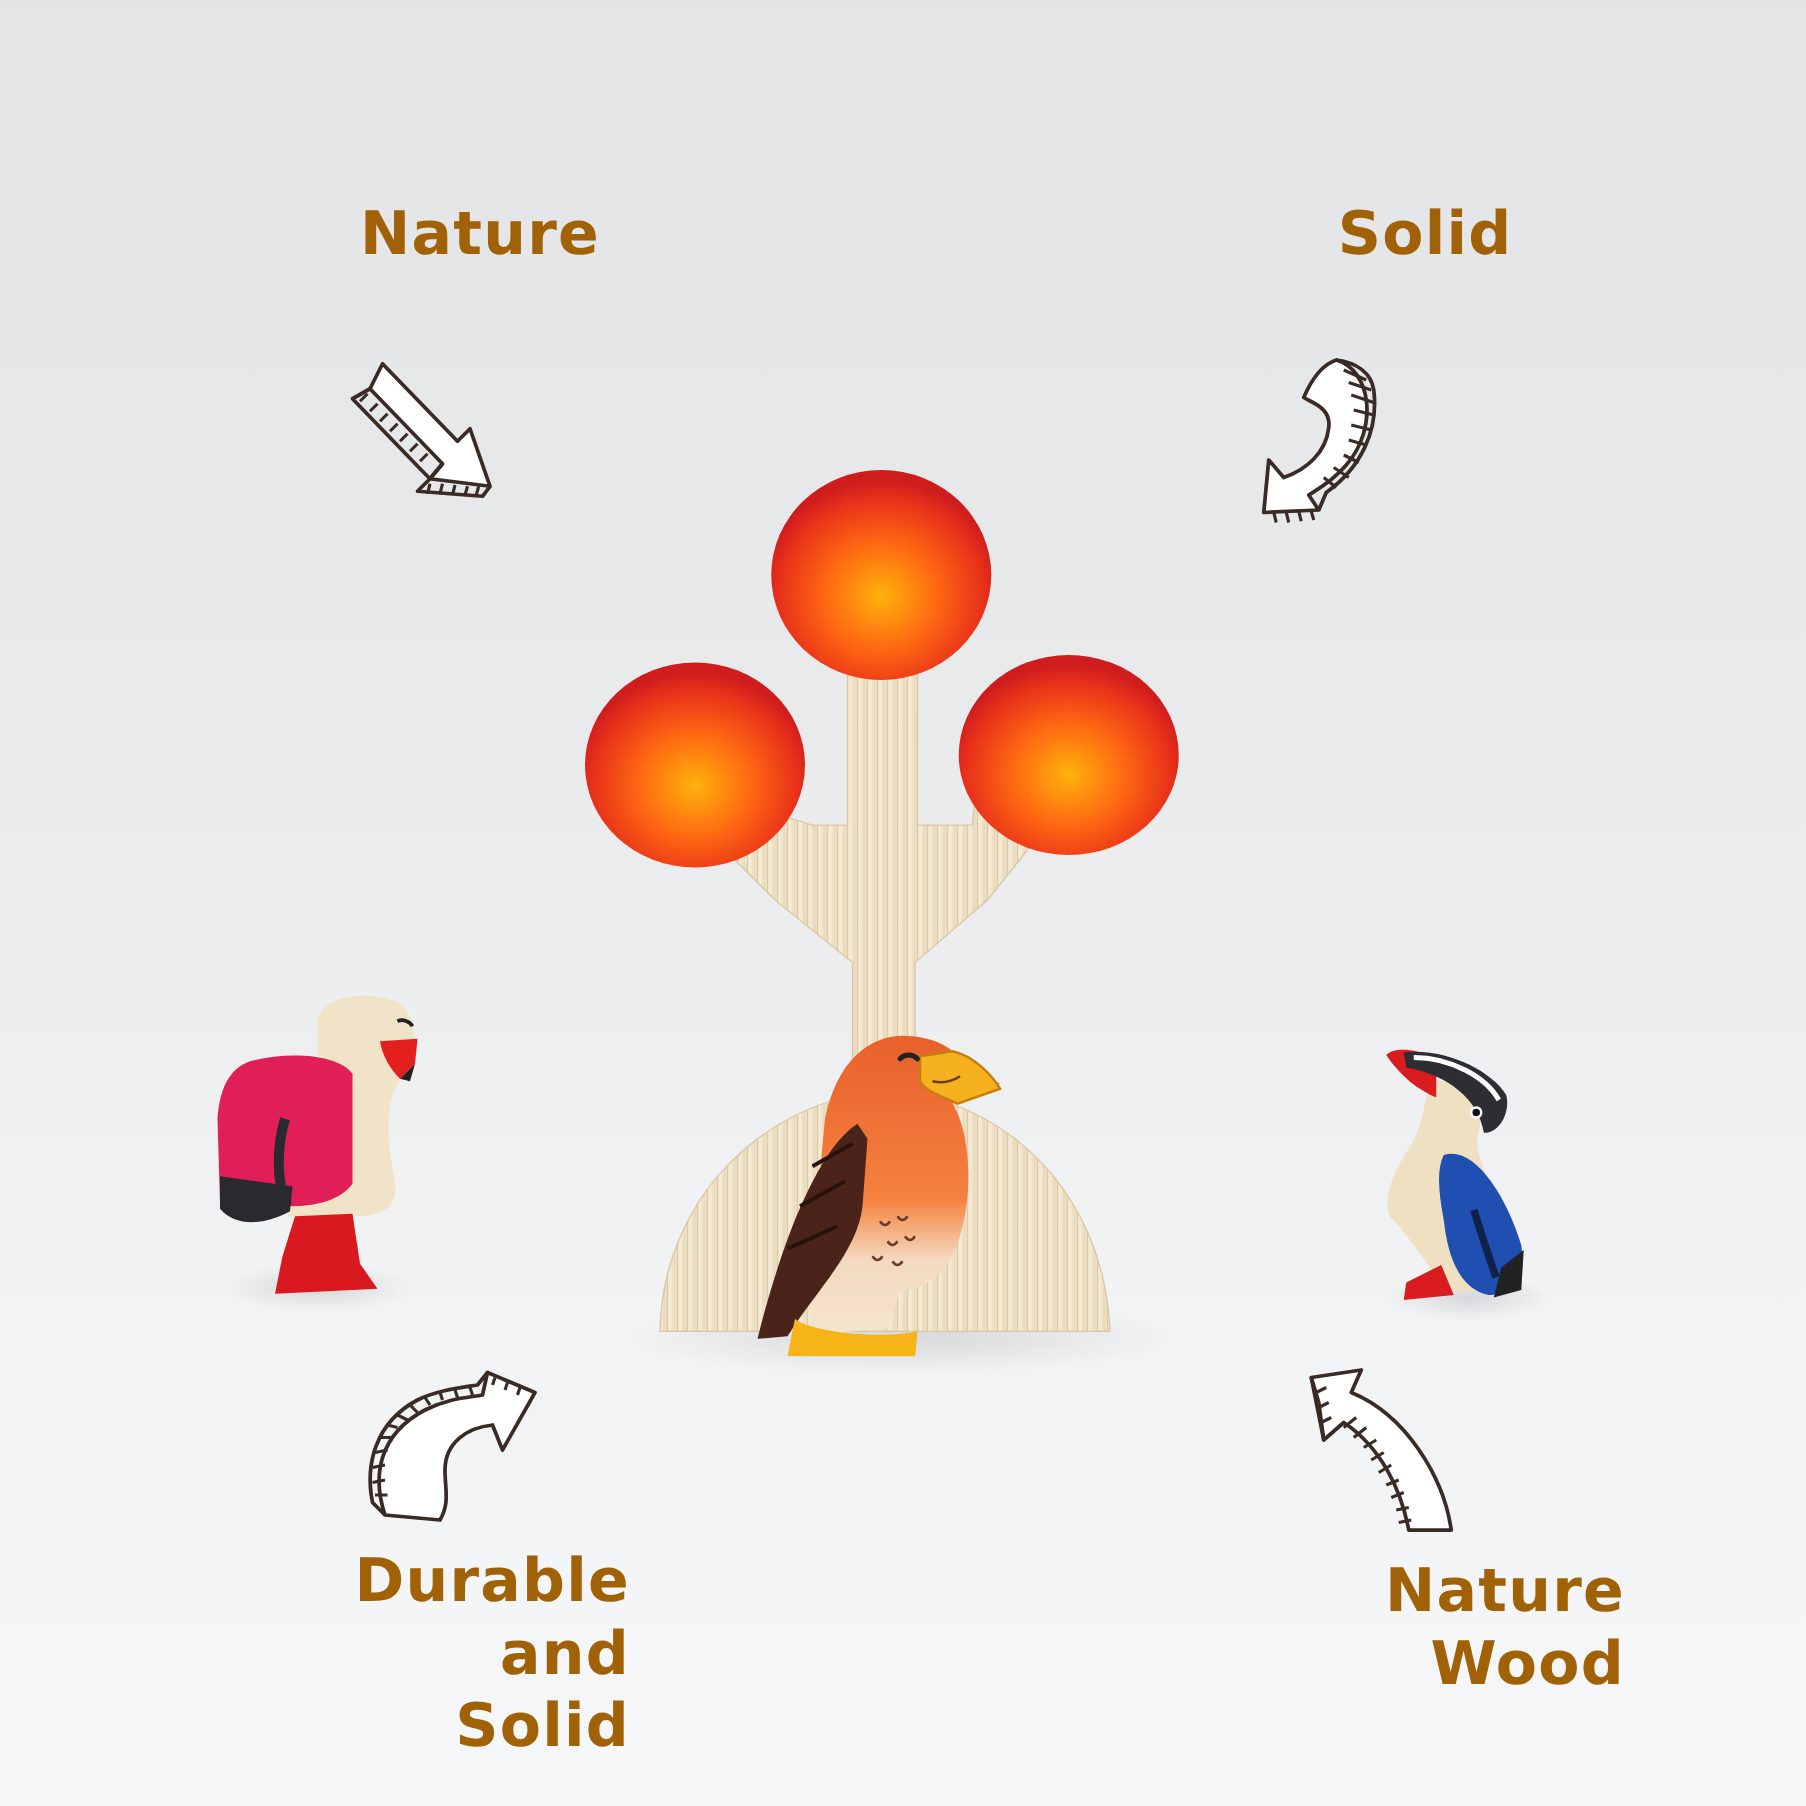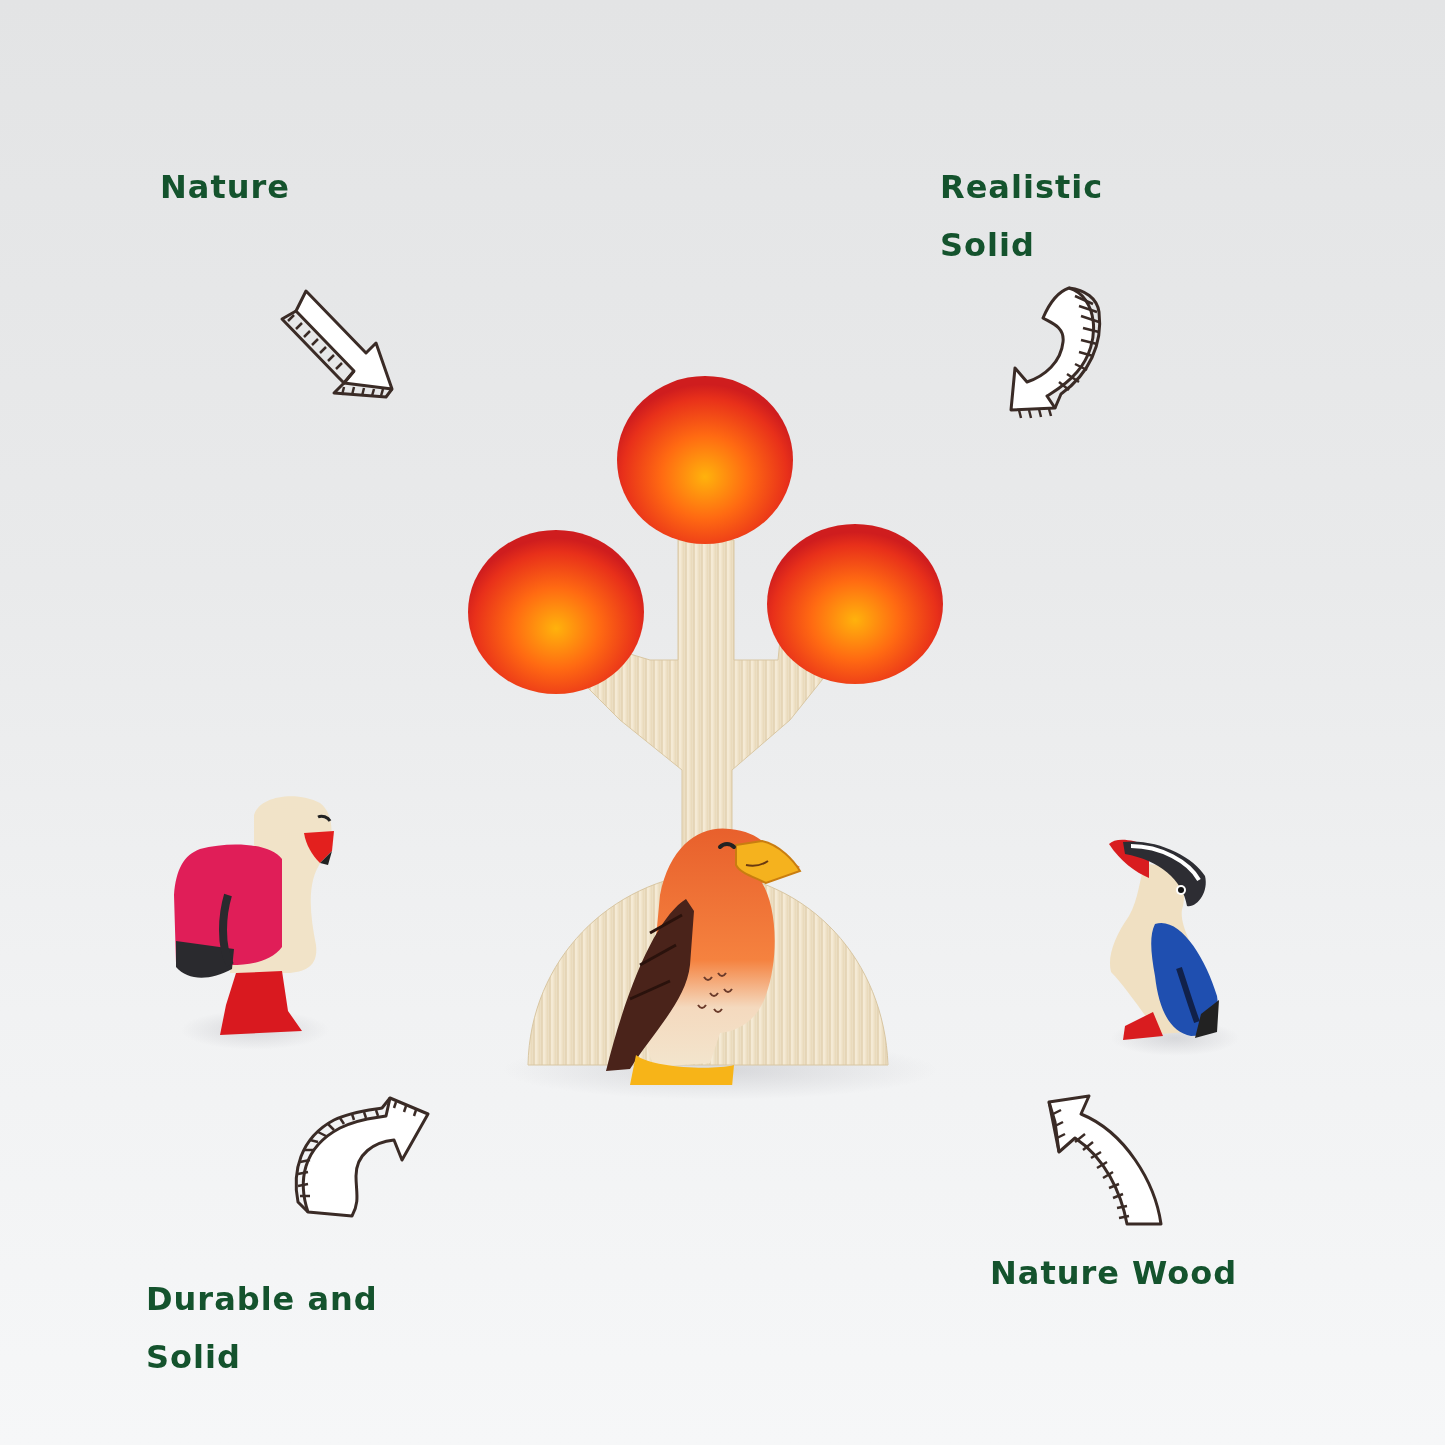--- a/index.html
+++ b/index.html
@@ -2,22 +2,22 @@
 <html><head>
 <meta charset="utf-8">
 <style>
   html, body { margin:0; padding:0; }
   body {
     width:1445px; height:1445px; overflow:hidden; position:relative;
     background: linear-gradient(180deg, #e3e4e5 0%, #e9eaeb 40%, #f1f2f3 70%, #f6f7f8 100%);
     font-family: "DejaVu Sans", sans-serif;
   }
   .label {
-    position:absolute; color:#14532d; font-weight:bold; text-align:left;
-    font-size:32px; line-height:58px; letter-spacing:1px;
+    position:absolute; color:#a16207; font-weight:bold; text-align:right;
+    font-size:48px; line-height:58px; letter-spacing:1px;
   }
   .arrow { position:absolute; }
   .figure { position:absolute; }
   .shadow {
     position:absolute; border-radius:50%;
     background: radial-gradient(ellipse at center, rgba(120,120,130,0.22) 0%, rgba(120,120,130,0) 70%);
   }
 </style>
 </head>
 <body>
@@ -41,21 +41,20 @@
     <line x1="58" y1="84" x2="64" y2="78"></line>
     <line x1="66" y1="102" x2="64" y2="110"></line>
       <line x1="76" y1="102" x2="74" y2="110"></line>
     <line x1="86" y1="103" x2="84" y2="111"></line>
       <line x1="96" y1="104" x2="94" y2="111"></line>
     <line x1="105" y1="104" x2="103" y2="111"></line>
   </g>
 </svg>
 
 <div class="label" style="left:940px; top:158px; width:270px;">
-  <div>Realistic</div>
   <div>Solid</div>
 </div>
 <svg class="arrow" style="left:1005px; top:282px;" width="100" height="138" viewBox="0 0 100 138">
   <g fill="#fff" stroke="#3a2b26" stroke-width="3" stroke-linejoin="round">
     <path d="M64 6 C 92 14, 98 60, 72 90 C 60 104, 48 110, 42 114 L 50 126 L 6 128 L 10 86 L 22 100 C 40 94, 56 80, 58 60 C 60 44, 44 40, 38 36 C 44 22, 52 10, 64 6 Z"></path>
     <path d="M64 6 C 80 8, 92 16, 94 30 C 98 62, 84 92, 56 112 L 50 126" fill="none"></path>
   </g>
   <g stroke="#3a2b26" stroke-width="2.5">
     <line x1="70" y1="14" x2="88" y2="22"></line>
       <line x1="74" y1="24" x2="92" y2="30"></line>
@@ -89,21 +88,21 @@
       <line x1="38" y1="32" x2="44" y2="38"></line>
     <line x1="50" y1="26" x2="54" y2="32"></line>
       <line x1="62" y1="22" x2="64" y2="28"></line>
     <line x1="74" y1="20" x2="76" y2="26"></line>
       <line x1="86" y1="18" x2="88" y2="24"></line>
     <line x1="106" y1="10" x2="104" y2="16"></line>
       <line x1="116" y1="14" x2="114" y2="20"></line>
     <line x1="126" y1="18" x2="124" y2="24"></line>
   </g>
 </svg>
-<div class="label" style="left:146px; top:1236px; width:340px;margin-top:34px;">
+<div class="label" style="left:164px; top:1236px; width:340px;">
   <div>Durable and</div>
   <div>Solid</div>
 </div>
 
 <svg class="arrow" style="left:1045px; top:1092px;" width="122" height="140" viewBox="0 0 122 140">
   <g fill="#fff" stroke="#3a2b26" stroke-width="3" stroke-linejoin="round">
     <path d="M4 10 L 44 4 L 36 22 C 80 40, 110 90, 116 132 L 82 132 C 76 100, 60 66, 30 46 L 14 60 Z"></path>
     <path d="M4 10 L 10 30 L 14 60" fill="none"></path>
   </g>
   <g stroke="#3a2b26" stroke-width="2.5">

